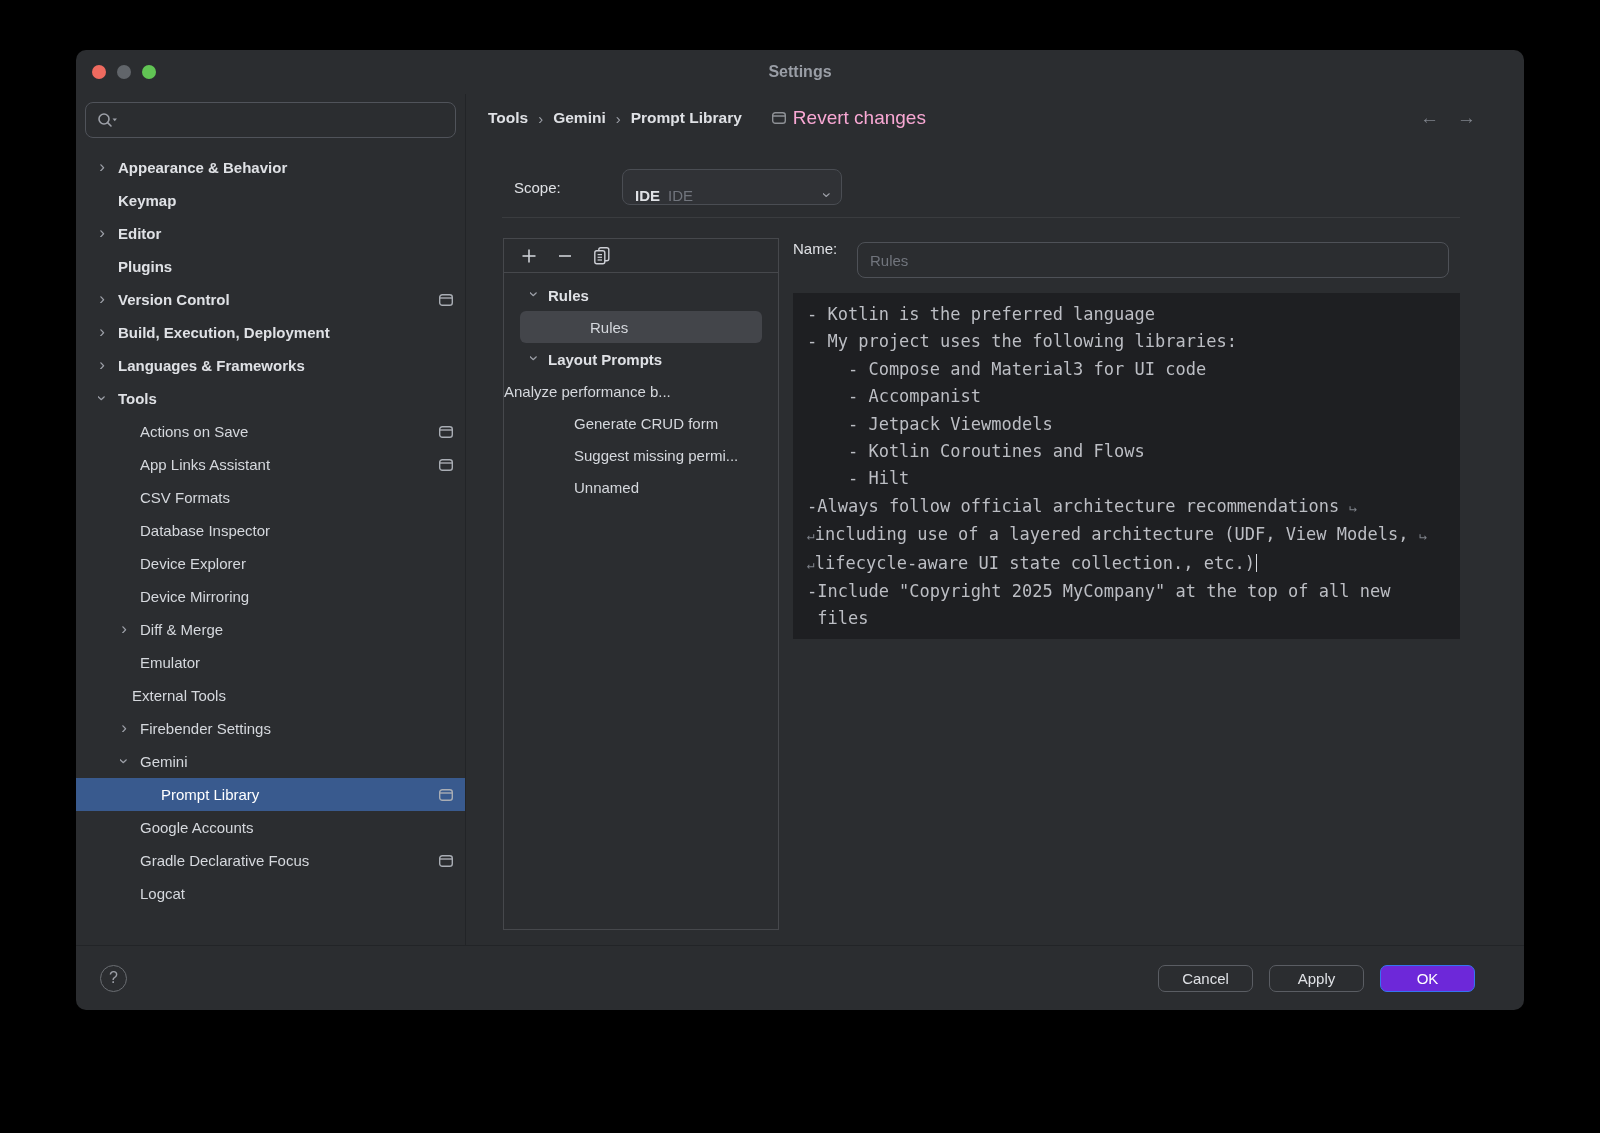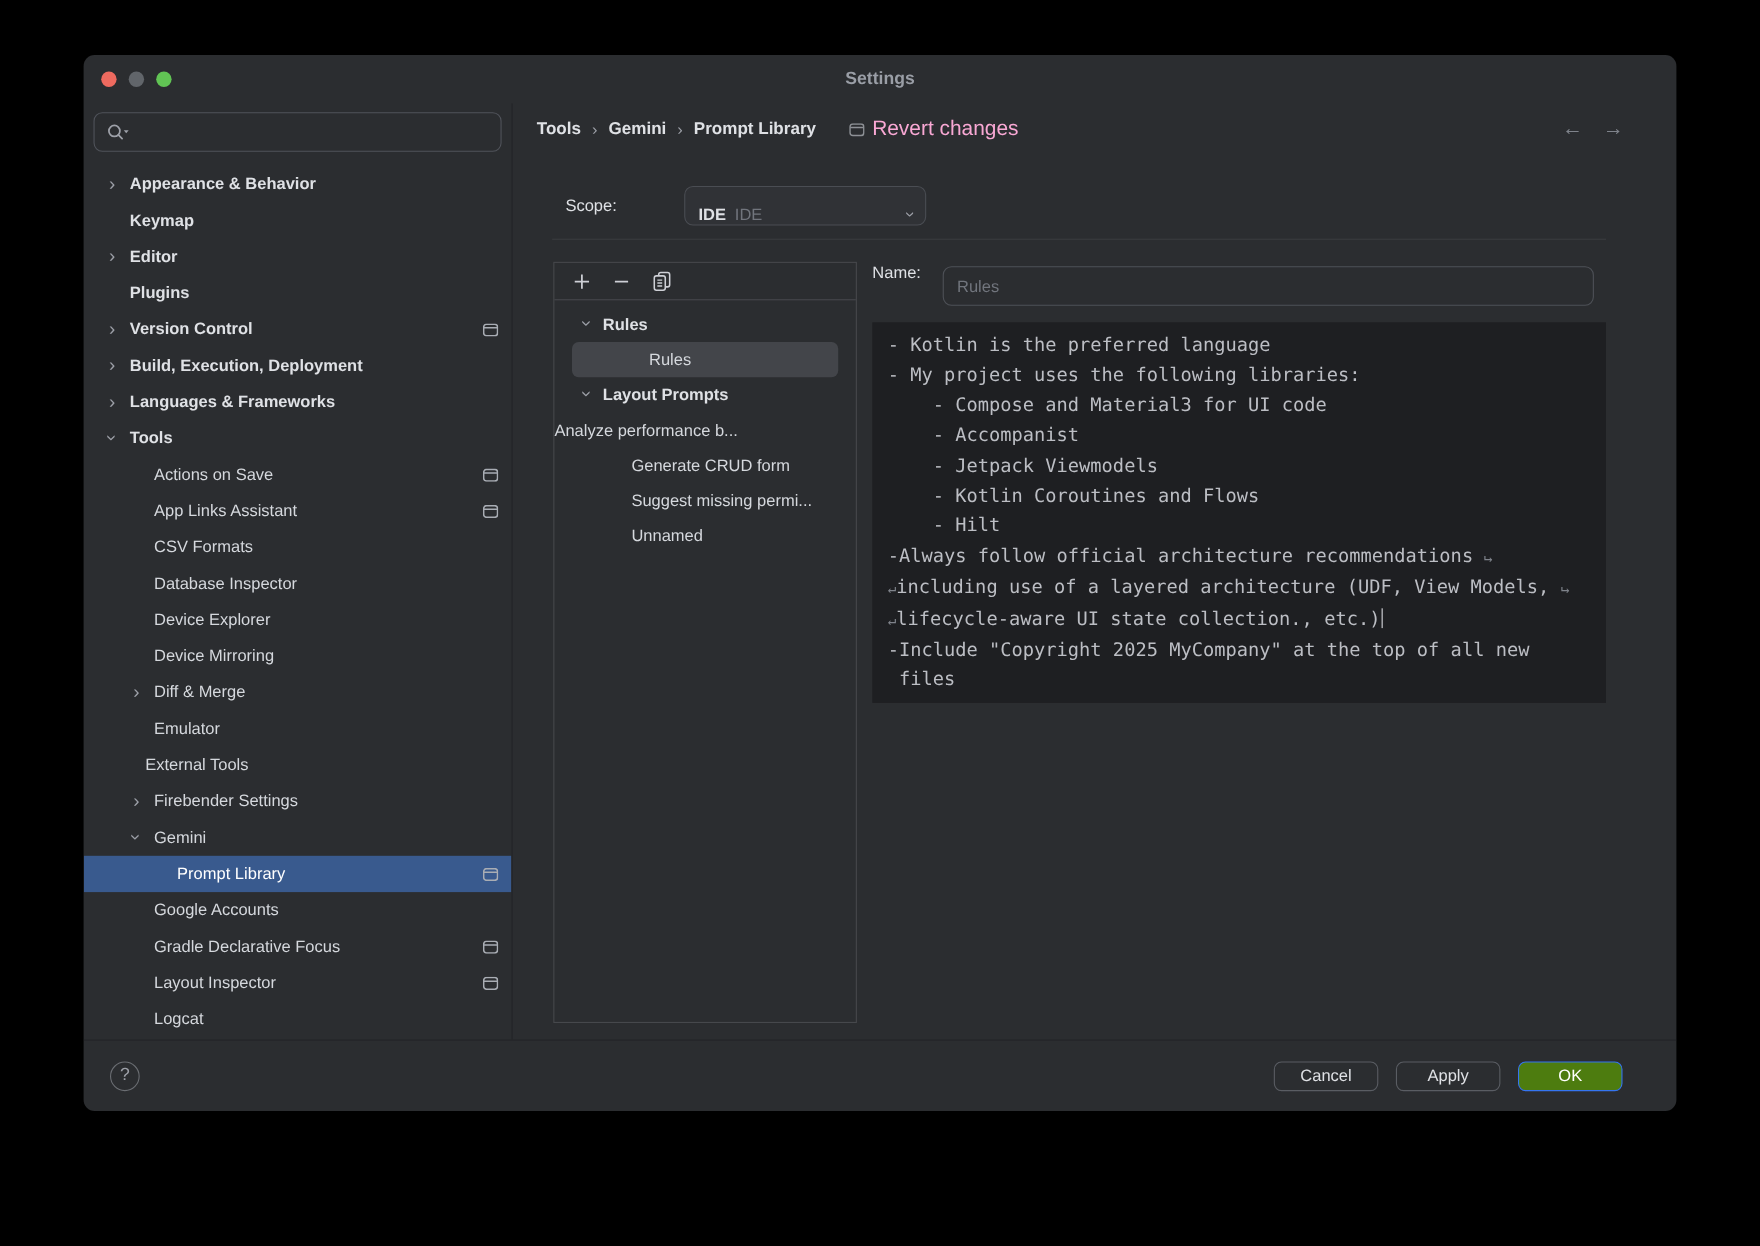--- a/index.html
+++ b/index.html
@@ -75,21 +75,21 @@
   .caret{display:inline-block;width:1.5px;height:18px;background:#d7d9de;vertical-align:-3px;margin-left:1px;}
   
   .footer{position:absolute;left:0;right:0;bottom:0;height:65px;border-top:1px solid #222427;
           display:flex;align-items:center;padding:0 49px 0 24px;}
   .help-circle{width:27px;height:27px;border:1.4px solid #6a6d72;border-radius:50%;color:#9da0a8;
                display:flex;align-items:center;justify-content:center;font-size:16px;cursor:pointer;}
   .btn-group{margin-left:auto;display:flex;gap:16px;}
   .btn{min-width:95px;height:27px;border-radius:7px;border:1px solid #5a5d63;background:transparent;
        color:#dfe1e5;font-size:15px;font-family:"Liberation Sans",sans-serif;display:flex;
        align-items:center;justify-content:center;padding:0 18px;cursor:pointer;}
-  .btn.primary{background:#4d7c0f;border-color:#3574f0;color:#fff;}
+  .btn.primary{background:#6d28d9;border-color:#3574f0;color:#fff;}
   svg{display:block;}
 </style>
 </head>
 <body>
 
 <div class="stage">
   <div class="window">
 
     <div class="titlebar">
       <div class="traffic">
@@ -205,29 +205,20 @@
                   <rect x="0.7" y="0.7" width="12.6" height="10.6" rx="2.6" fill="none" stroke="#a9adb4" stroke-width="1.4"></rect>
                   <line x1="1" y1="4" x2="13" y2="4" stroke="#a9adb4" stroke-width="1.4"></line>
                 </svg>
               </span>
             </div>
             <div class="nav-row lvl1" style="padding-left: 64px;">
               <span>Google Accounts</span>
             </div>
             <div class="nav-row lvl1" style="padding-left: 64px;">
               <span>Gradle Declarative Focus</span>
-              <span class="mod-ic">
-                <svg width="14" height="12" viewBox="0 0 14 12">
-                  <rect x="0.7" y="0.7" width="12.6" height="10.6" rx="2.6" fill="none" stroke="#a9adb4" stroke-width="1.4"></rect>
-                  <line x1="1" y1="4" x2="13" y2="4" stroke="#a9adb4" stroke-width="1.4"></line>
-                </svg>
-              </span>
-            </div>
-            <div class="nav-row lvl1" style="padding-left: 64px;">
-              <span>Layout Inspector</span>
               <span class="mod-ic">
                 <svg width="14" height="12" viewBox="0 0 14 12">
                   <rect x="0.7" y="0.7" width="12.6" height="10.6" rx="2.6" fill="none" stroke="#a9adb4" stroke-width="1.4"></rect>
                   <line x1="1" y1="4" x2="13" y2="4" stroke="#a9adb4" stroke-width="1.4"></line>
                 </svg>
               </span>
             </div>
             <div class="nav-row lvl1" style="padding-left: 64px;">
               <span>Logcat</span>
             </div>

